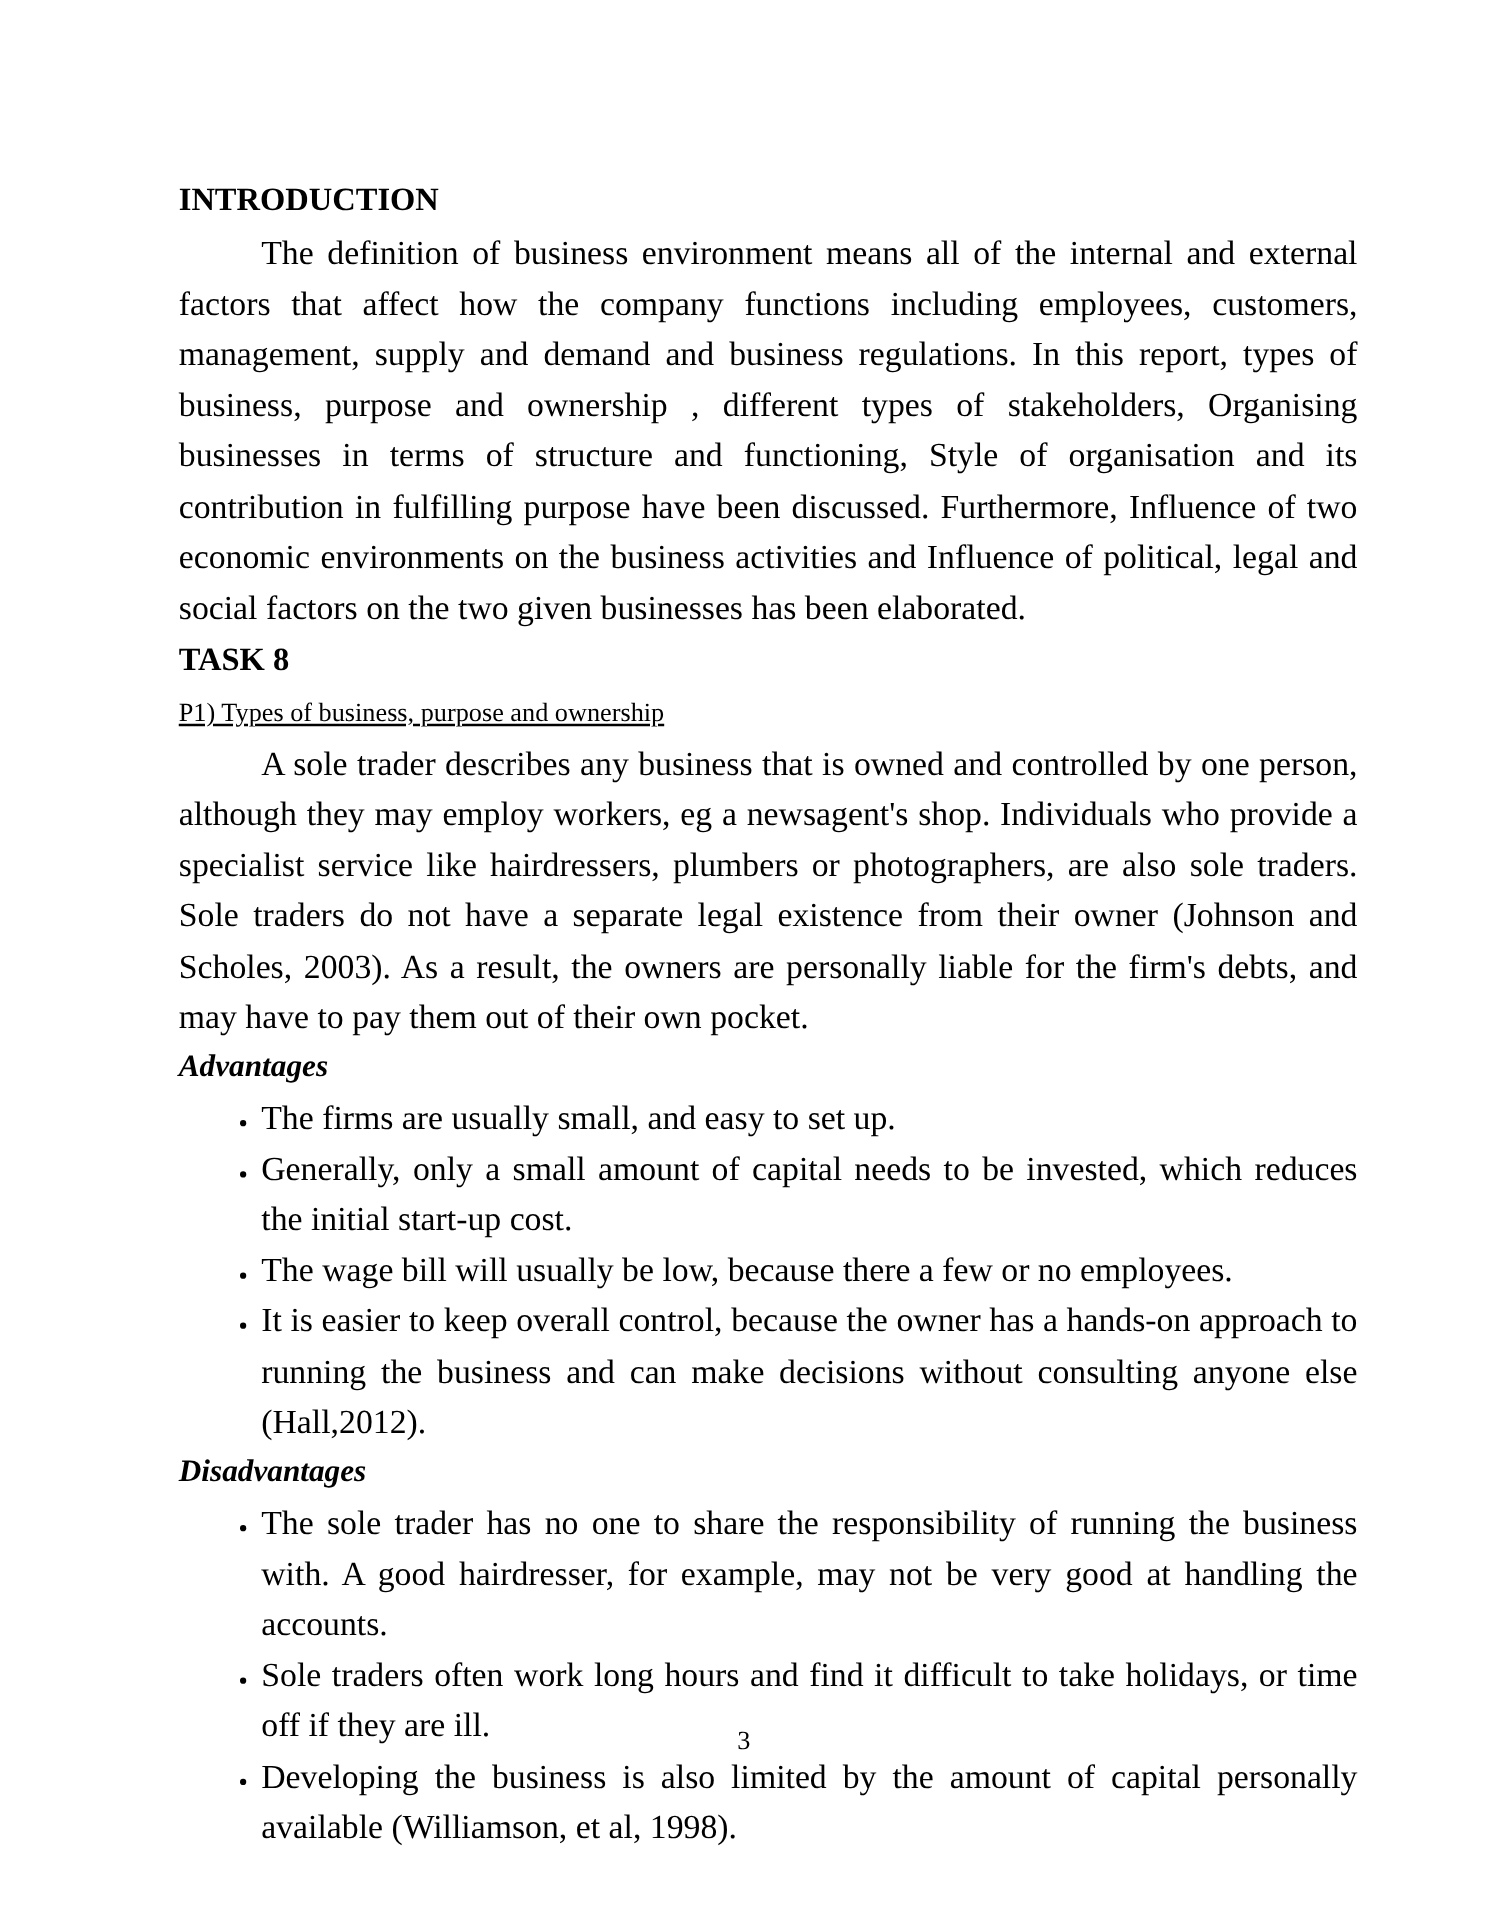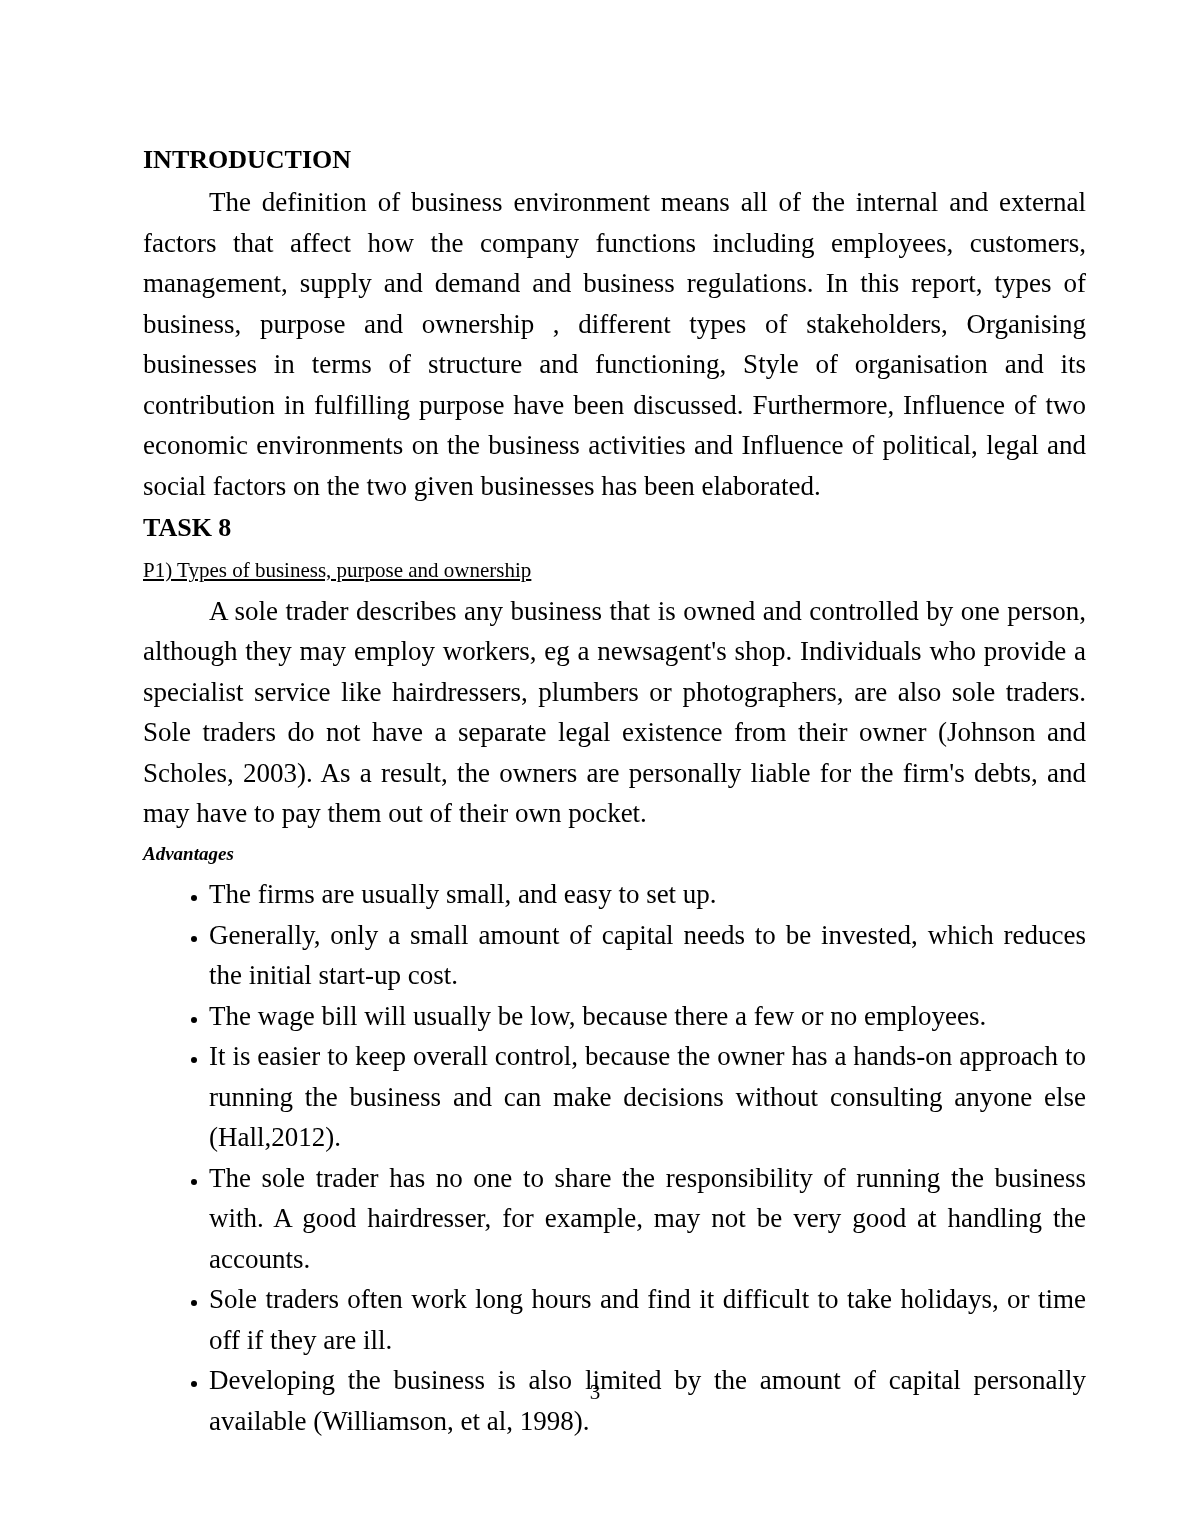--- a/index.html
+++ b/index.html
@@ -29,21 +29,21 @@
   .para-indent {
     text-indent: 66px;
   }
   .subheading {
     font-size: 21px;
     line-height: 40.5px;
     text-decoration: underline;
     text-align: left;
   }
   .section-label {
-    font-size: 19px;
+    font-size: 25px;
     line-height: 40.5px;
     font-weight: bold;
     font-style: italic;
     text-align: left;
   }
   ul.bullet-list {
     list-style: disc outside;
     margin-left: 66px;
   }
   ul.bullet-list li {
@@ -82,20 +82,21 @@
 
   <p class="section-label">Advantages</p>
 
   <ul class="bullet-list">
     <li>The firms are usually small, and easy to set up.</li>
     <li>Generally, only a small amount of capital needs to be invested, which reduces the initial start-up cost.</li>
     <li>The wage bill will usually be low, because there a few or no employees.</li>
     <li>It is easier to keep overall control, because the owner has a hands-on approach to running the business and can make decisions without consulting anyone else (Hall,2012).</li>
   </ul>
 
+  <p class="section-label">Disadvantages</p>
 
   <ul class="bullet-list">
     <li>The sole trader has no one to share the responsibility of running the business with. A good hairdresser, for example, may not be very good at handling the accounts.</li>
     <li>Sole traders often work long hours and find it difficult to take holidays, or time off if they are ill.</li>
     <li>Developing the business is also limited by the amount of capital personally available (Williamson, et al, 1998).</li>
   </ul>
 
 </div>
 
 <div class="page-number">3</div>

